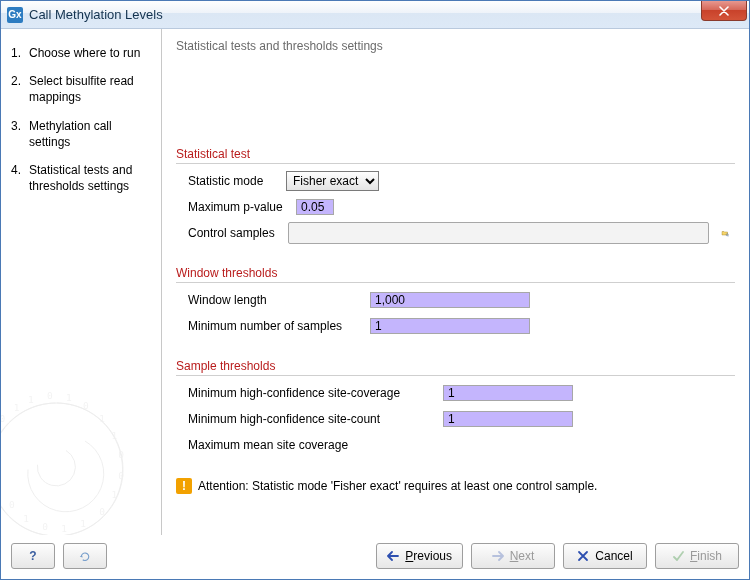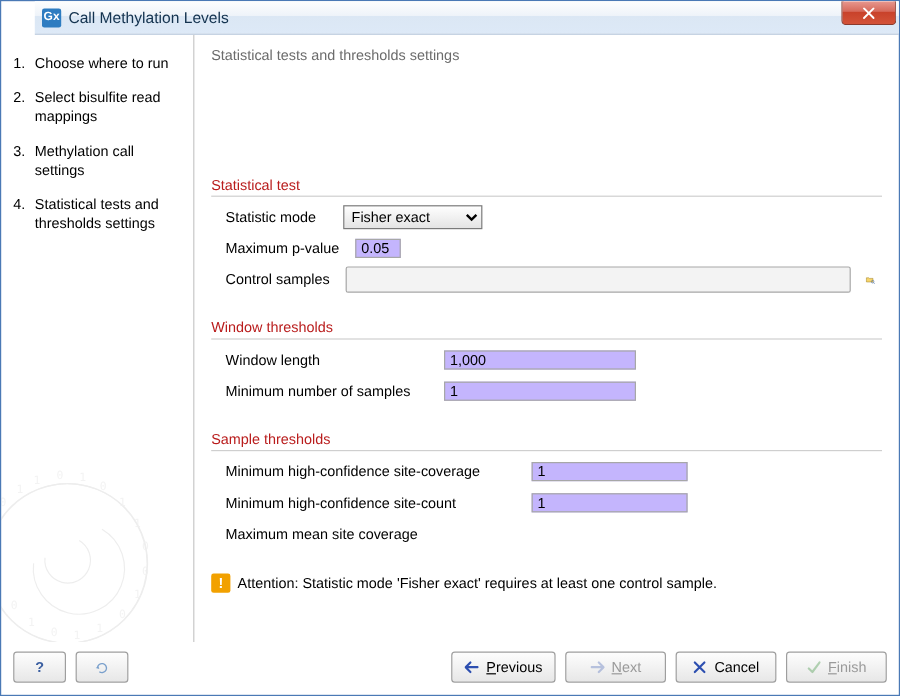--- a/index.html
+++ b/index.html
@@ -17,21 +17,20 @@
     position: relative;
     background: #fff;
   }
   .titlebar {
     height: 28px;
     background: linear-gradient(to bottom, #fdfefe 0%, #eef3f9 45%, #dbe7f4 46%, #dde9f7 100%);
     border-bottom: 1px solid #b9c9dd;
     display: flex; align-items: center;
     padding: 0 0 0 6px;
     position: relative;
-    margin-left: 28px;
   }
   .titlebar .app-icon {
     width: 16px; height: 16px;
     background: #2d7cc1;
     color: #fff;
     font-size: 10px; font-weight: bold;
     display: flex; align-items: center; justify-content: center;
     border-radius: 2px;
     margin-right: 6px;
   }
@@ -251,21 +250,21 @@
     </div>
 
     <div class="main">
       <div class="page-title">Statistical tests and thresholds settings</div>
 
       <div class="group first-group">
         <div class="group-title">Statistical test</div>
         <div class="group-body">
           <div class="row stat-mode">
             <span class="lbl">Statistic mode</span>
-            <select class="fake" style="width:116px">
+            <select class="fake" style="width:93px">
               <option>Fisher exact</option>
             </select>
           </div>
           <div class="row stat-pval">
             <span class="lbl">Maximum p-value</span>
             <input type="text" style="width: 38px;" value="0.05">
           </div>
           <div class="row ctrl">
             <span class="lbl">Control samples</span>
             <div class="ctrl-field"></div>

